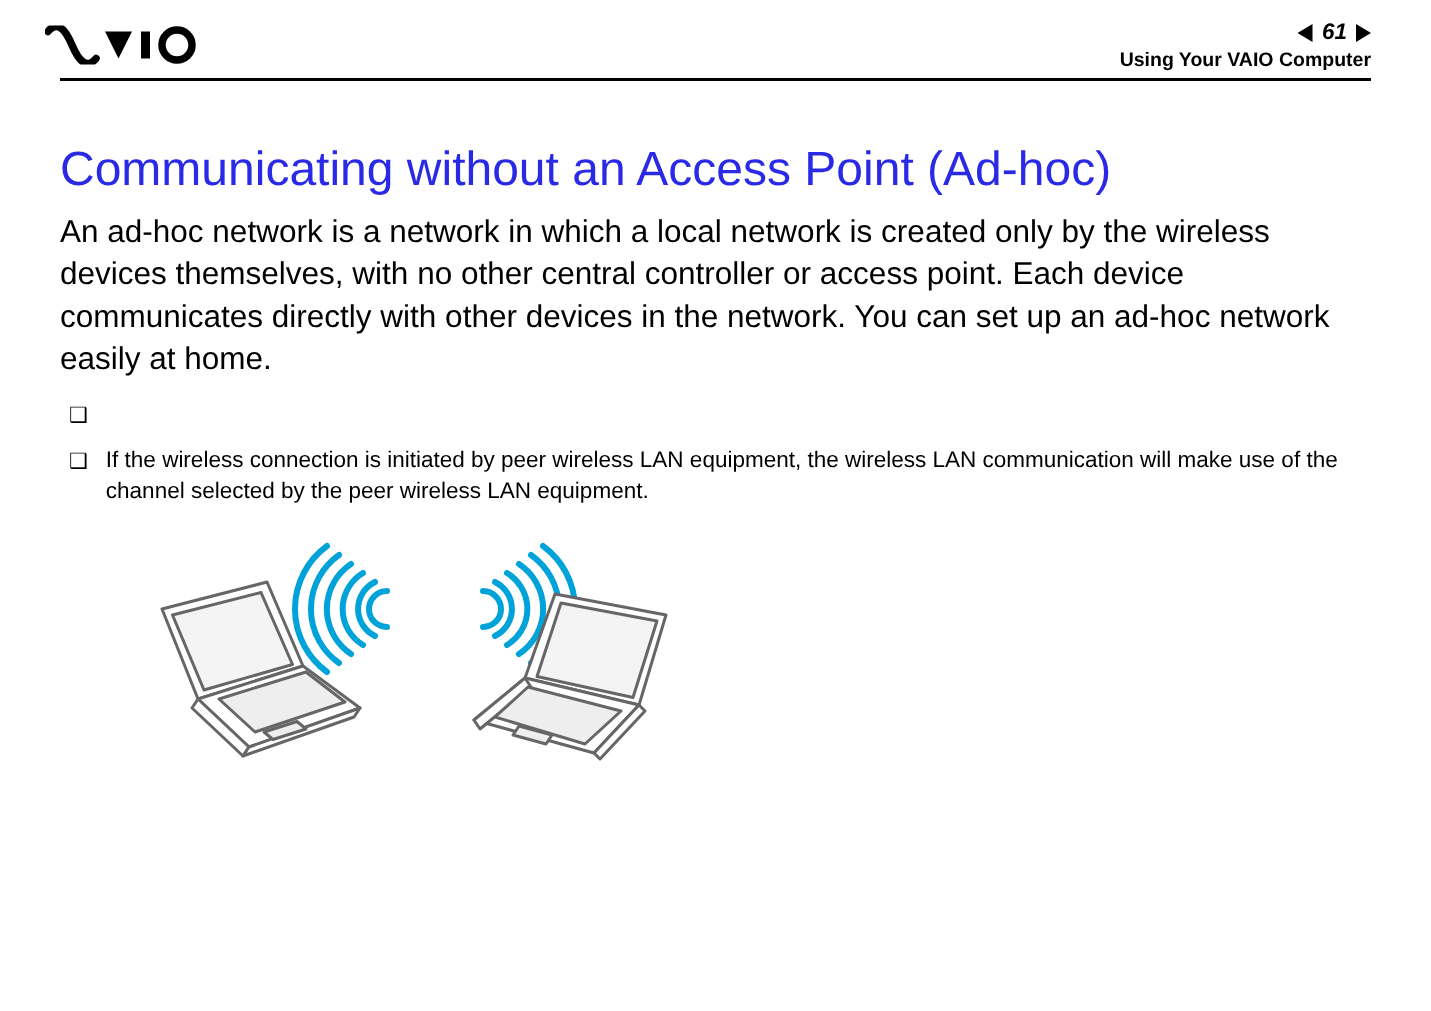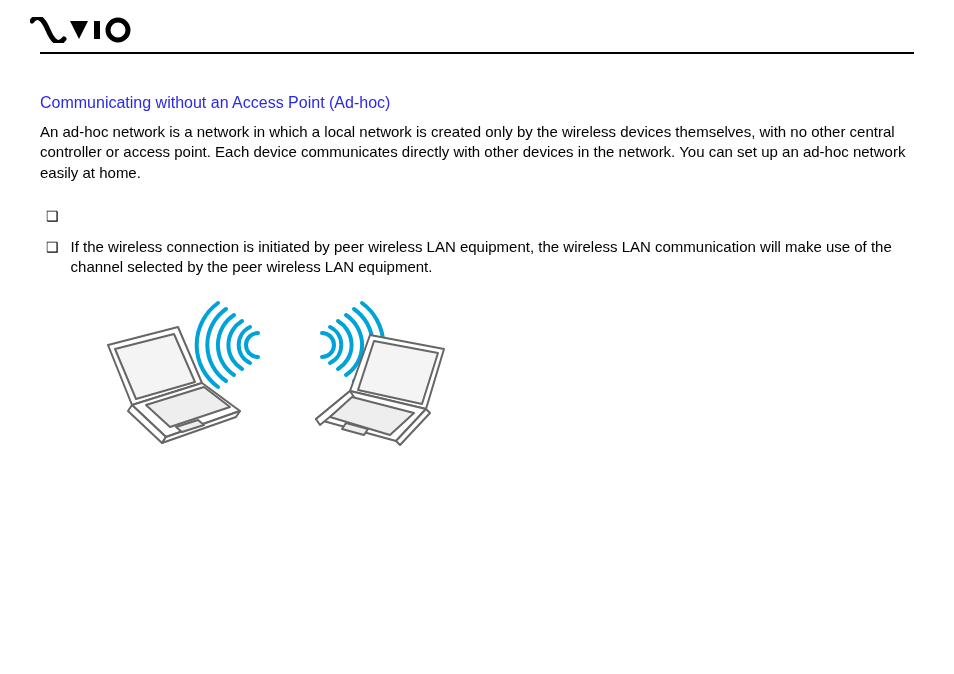--- a/index.html
+++ b/index.html
@@ -8,40 +8,48 @@
   .header { height: 50px; display: flex; align-items: center; justify-content: space-between; padding-top: 10px; }
   .logo { display: flex; align-items: center; gap: 2px; margin-left: -10px; }
   .header-right { text-align: right; }
   .page-nav { display: flex; align-items: center; justify-content: flex-end; gap: 6px; font-style: italic; font-weight: bold; font-size: 15px; }
   .tri-left, .tri-right { width: 0; height: 0; border-top: 6px solid transparent; border-bottom: 6px solid transparent; cursor: pointer; }
   .tri-left { border-right: 10px solid #000; }
   .tri-right { border-left: 10px solid #000; }
   .section-label { font-weight: bold; font-size: 13px; margin-top: 2px; }
   .rule { border: none; border-top: 2px solid #000; margin-top: 2px; }
   .content { padding-top: 40px; }
-  h1.title { color: #2a2ae6; font-weight: normal; font-size: 16px; margin-bottom: 10px; }
-  p.body { font-size: 15px; line-height: 1.35; margin-bottom: 23px; }
+  h1.title { color: #2a2ae6; font-weight: normal; font-size: 32px; margin-bottom: 10px; }
+  p.body { font-size: 21px; line-height: 1.35; margin-bottom: 12px; }
   ul.bullets { list-style: none; padding-left: 6px; }
   ul.bullets li { display: flex; gap: 12px; font-size: 15px; line-height: 1.35; margin-bottom: 10px; }
   ul.bullets li .marker { flex-shrink: 0; font-size: 14px; line-height: 1.5; }
   .figure { margin-top: 6px; margin-left: 30px; }
 </style>
 </head>
 <body>
 
 <div class="page">
 
   <div class="header">
     <div class="logo">
       <svg width="110" height="26" viewBox="0 0 110 26">
         <path d="M2 4 Q 10 -6 18 13 Q 26 32 34 22" stroke="#000" stroke-width="5" fill="none" stroke-linecap="round"></path>
         <path d="M40 4 L58 4 L49 22 Z" fill="#000"></path>
         <rect x="64" y="4" width="6" height="18" fill="#000"></rect>
         <circle cx="88" cy="13" r="10" stroke="#000" stroke-width="5" fill="none"></circle>
       </svg>
+    </div>
+    <div class="header-right">
+      <div class="page-nav">
+        <div class="tri-left"></div>
+        <span>61</span>
+        <div class="tri-right"></div>
+      </div>
+      <div class="section-label">Using Your VAIO Computer</div>
     </div>
   </div>
   <hr class="rule">
 
   <div class="content">
     <h1 class="title">Communicating without an Access Point (Ad-hoc)</h1>
     <p class="body">An ad-hoc network is a network in which a local network is created only by the wireless devices themselves, with no other central controller or access point. Each device communicates directly with other devices in the network. You can set up an ad-hoc network easily at home.</p>
     <ul class="bullets">
       <li>
         <span class="marker">❑</span>

